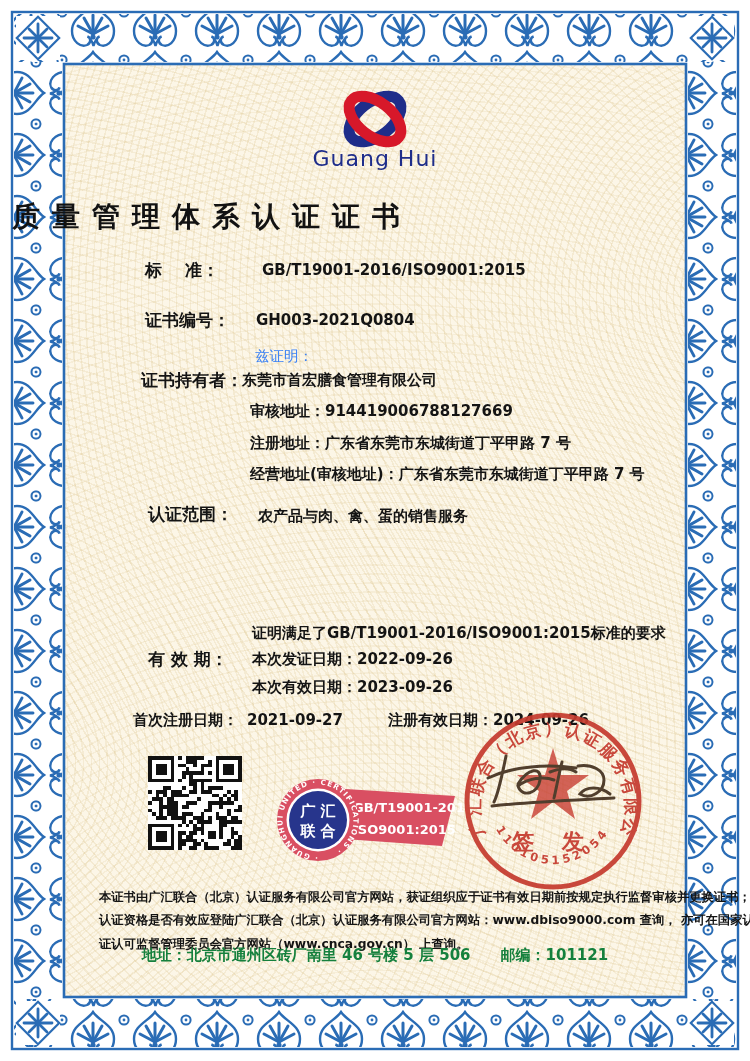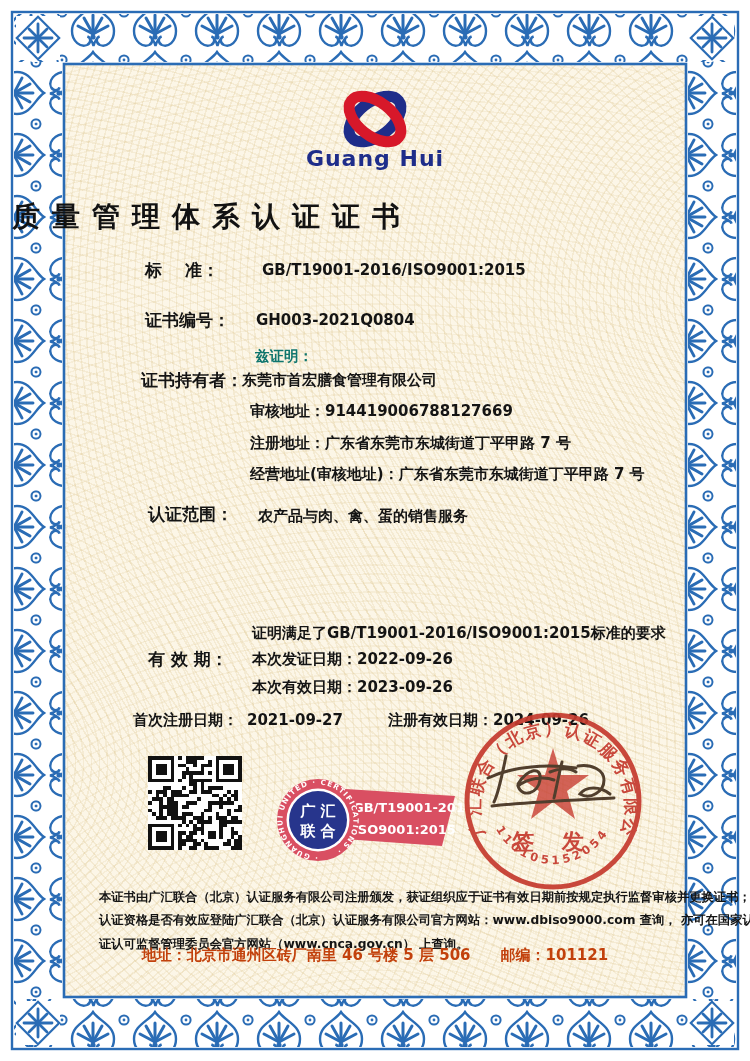--- a/index.html
+++ b/index.html
@@ -10,30 +10,30 @@
   .paper{
     position:absolute;left:64px;top:64px;width:622px;height:933px;
     background:
       repeating-radial-gradient(circle at 115% 25%, rgba(216,191,132,0.22) 0 1.5px, transparent 1.5px 7px),
       repeating-radial-gradient(circle at -15% 75%, rgba(216,191,132,0.20) 0 1.5px, transparent 1.5px 8px),
       repeating-radial-gradient(circle at 50% 130%, rgba(216,191,132,0.16) 0 1.5px, transparent 1.5px 9px),
       #fcf6e7;
   }
   .abs{position:absolute;white-space:nowrap;}
   .logo-wrap{left:0;right:0;top:86px;text-align:center;}
-  .logo-text{left:0;right:0;top:146px;text-align:center;font-size:22px;font-weight:bold;color:#1e2d8a;letter-spacing:1px;}
+  .logo-text{left:0;right:0;top:146px;text-align:center;font-size:22px;font-weight:normal;color:#1e2d8a;letter-spacing:1px;}
   .title{left:0;right:0;top:198px;text-align:left;font-size:28px;font-weight:bold;letter-spacing:12px;color:#121212;text-indent:12px;}
   .lbl{font-size:17px;font-weight:bold;color:#141414;}
   .val{font-size:15px;font-weight:bold;color:#141414;}
-  .small{font-size:14.5px;font-weight:bold;color:#0f766e;}
+  .small{font-size:14.5px;font-weight:normal;color:#3b82f6;}
   .footer-text{
     position:absolute;left:99px;top:886px;width:556px;font-size:12.3px;font-weight:bold;
     color:#141414;line-height:1.9;white-space:nowrap;
   }
-  .footer-address{left:0;right:0;top:946px;text-align:center;font-size:15px;font-weight:bold;color:#c2410c;}
+  .footer-address{left:0;right:0;top:946px;text-align:center;font-size:15px;font-weight:bold;color:#15803d;}
   svg text{font-family:"DejaVu Sans","Liberation Sans",sans-serif;}
 </style>
 </head>
 <body>
 
 <div class="certificate">
 
   <div class="paper"></div>
 
   <svg class="abs" style="left:0;top:0" width="750" height="1061" viewBox="0 0 750 1061">
@@ -400,19 +400,19 @@
       <path d="M30 72 C55 60 90 58 118 62"></path>
       <path d="M48 50 C44 70 40 88 36 96"></path>
       <path d="M60 78 C70 62 84 60 82 74 C80 88 64 92 60 80 C70 72 86 70 96 74"></path>
       <path d="M104 56 C100 72 98 84 96 92 M92 66 C102 62 112 62 118 66"></path>
       <path d="M120 60 C134 58 146 64 146 74 C146 86 132 94 122 88 C128 80 142 80 152 88"></path>
       <path d="M34 100 C70 96 120 94 156 92"></path>
     </g>
   </svg>
 
   <div class="footer-text">
-    <div>本证书由广汇联合（北京）认证服务有限公司注册颁发，获证组织应于证书有效日期前按规定执行监督审核并更换证书；</div>
+    <div>本证书由广汇联合（北京）认证服务有限公司官方网站，获证组织应于证书有效日期前按规定执行监督审核并更换证书；</div>
     <div>认证资格是否有效应登陆广汇联合（北京）认证服务有限公司官方网站：www.dbiso9000.com 查询， 亦可在国家认</div>
     <div>证认可监督管理委员会官方网站（www.cnca.gov.cn） 上查询。</div>
   </div>
   <div class="abs footer-address">地址：北京市通州区砖厂南里 46 号楼 5 层 506　　邮编：101121</div>
 
 </div>
 
 </body></html>

